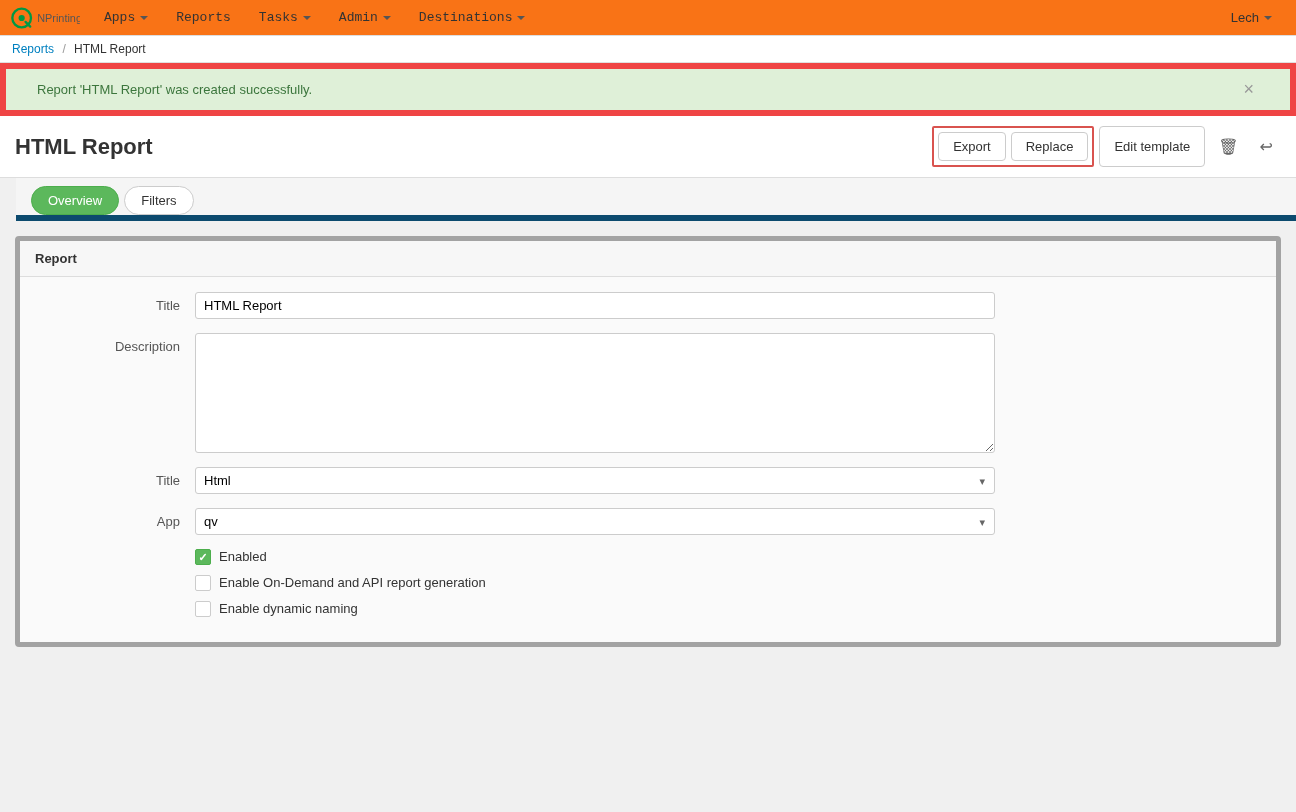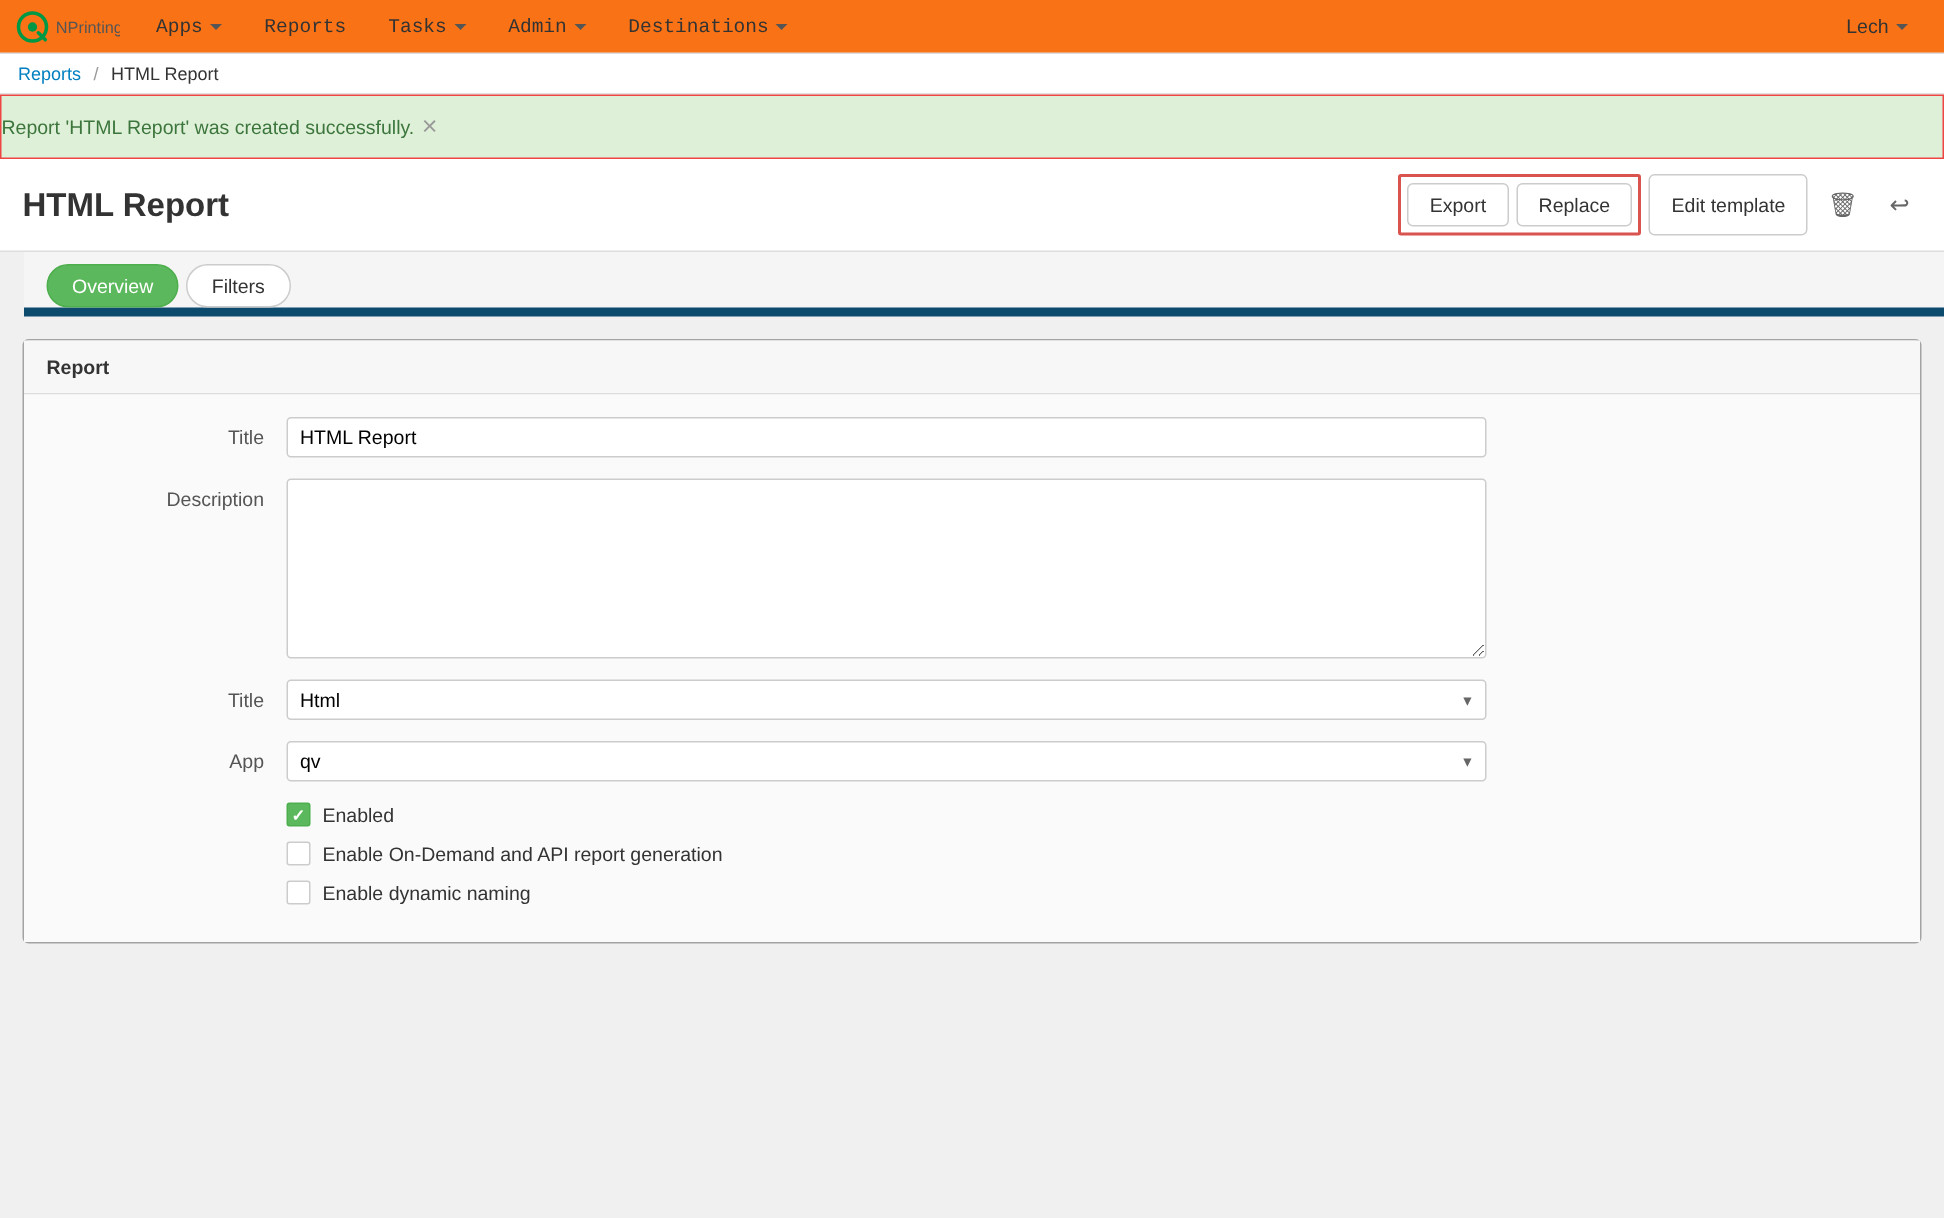--- a/index.html
+++ b/index.html
@@ -81,26 +81,26 @@
     }
     .breadcrumb a {
       color: #0080c0;
       text-decoration: none;
     }
     .breadcrumb-sep { margin: 0 5px; color: #999; }
 
     
     .alert-success {
       background: #dff0d8;
-      border: 1px solid #ef4444;
-      padding: 10px 0;
+      border: 6px solid #ef4444;
+      padding: 10px 31px;
       margin: 0;
       display: flex;
       align-items: center;
-      justify-content: flex-start;
+      justify-content: space-between;
       font-size: 13px;
       color: #3c763d;
     }
     .alert-close {
       background: none;
       border: none;
       font-size: 18px;
       cursor: pointer;
       color: #999;
       padding: 0 5px;
@@ -178,21 +178,21 @@
     .tab-btn.active {
       background: #5cb85c;
       color: #fff;
       border-color: #4cae4c;
     }
 
     
     .form-section {
       background: #f7f7f7;
       margin: 15px;
-      border: 1px solid #a3a3a3;
+      border: 5px solid #a3a3a3;
       border-radius: 4px;
     }
     .form-section-title {
       padding: 10px 15px;
       font-weight: bold;
       font-size: 13px;
       color: #333;
       border-bottom: 1px solid #ddd;
       background: #f7f7f7;
     }
@@ -248,21 +248,20 @@
       top: 50%;
       transform: translateY(-50%);
       pointer-events: none;
       color: #666;
       font-size: 11px;
     }
 
     
     .checkbox-row {
       display: flex;
-      align-items: center;
       margin-bottom: 10px;
       margin-left: 160px;
       gap: 8px;
     }
     .checkbox-styled {
       width: 16px;
       height: 16px;
       border: 1px solid #ccc;
       border-radius: 2px;
       display: inline-flex;

